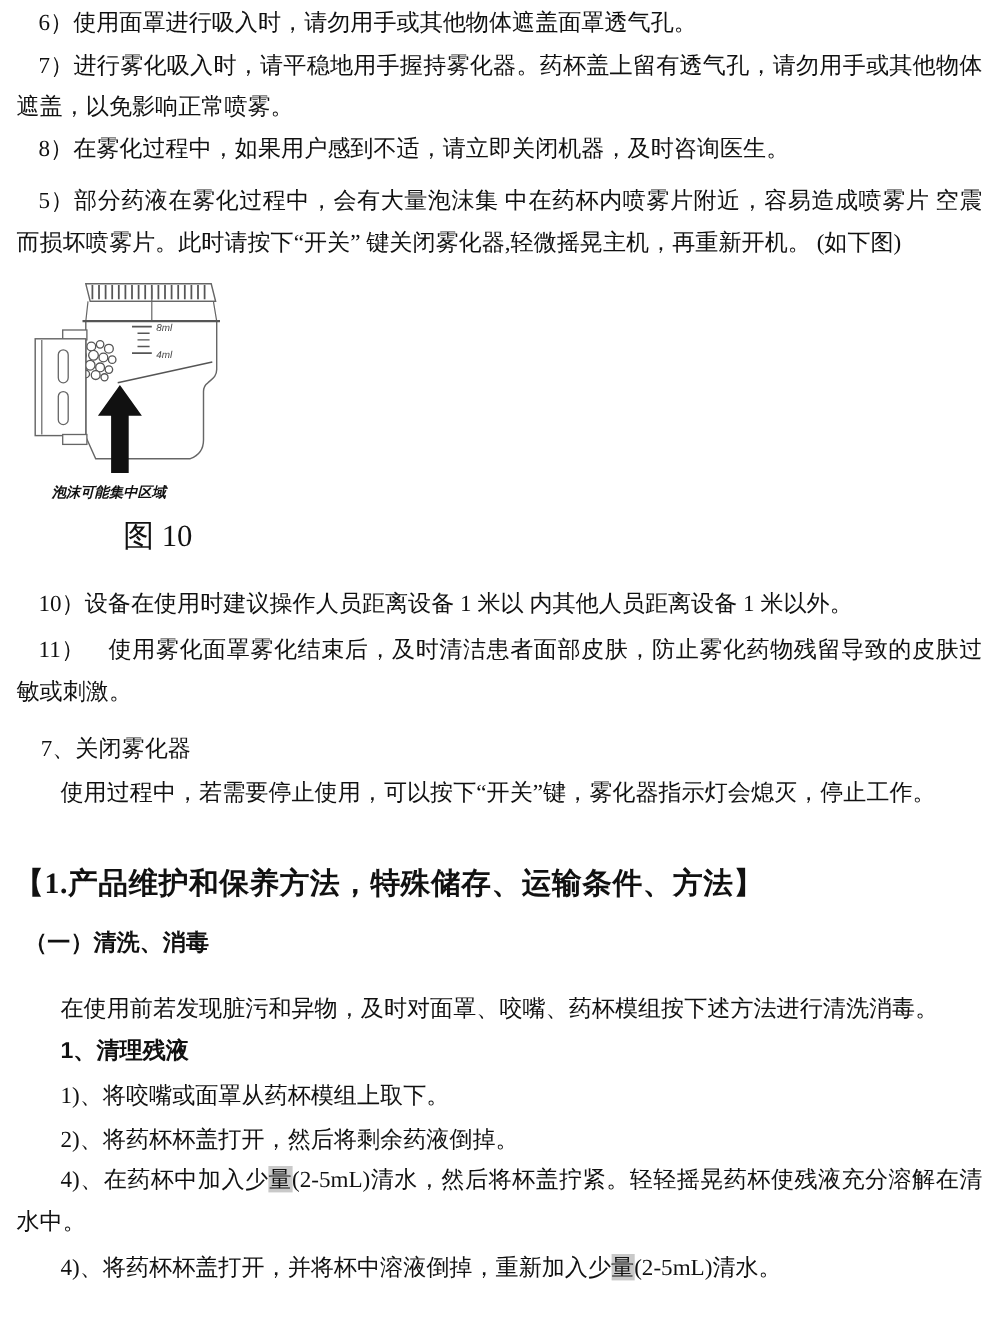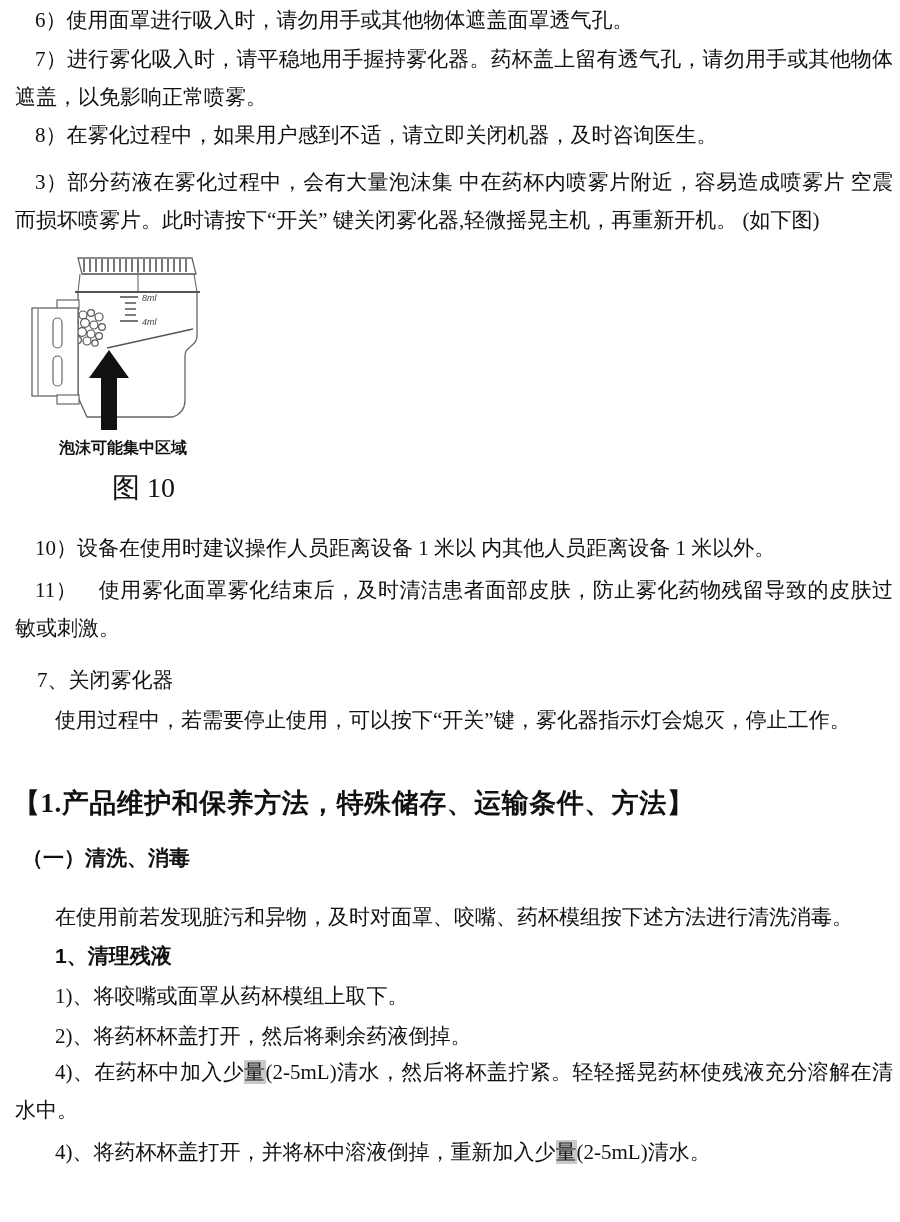--- a/index.html
+++ b/index.html
@@ -31,43 +31,44 @@
     font-size:27px;font-weight:bold;line-height:42px;
     letter-spacing:0.5px;margin:0;
     font-family:"Liberation Serif","DejaVu Serif",serif;
   }
   .sub1{
     position:absolute;left:22px;top:839px;
     font-size:21px;line-height:38px;margin:0;
   }
   .figwrap{position:absolute;left:25px;top:252px;width:210px;height:185px;}
   .figlabel{
-    position:absolute;left:59px;top:436px;
-    font-size:16px;line-height:24px;margin:0;
+    position:absolute;left:47px;top:436px;
+    font-size:13px;line-height:24px;margin:0;
     font-family:"Liberation Sans","DejaVu Sans",sans-serif;
     font-weight:bold;
+    font-style:italic;
   }
   .figcaption{
     position:absolute;left:112px;top:474px;
     font-size:28px;line-height:28px;margin:0;
   }
   .pageno{
     position:absolute;left:0;top:1192px;width:100%;
     text-align:center;font-size:17px;line-height:22px;margin:0;
   }
 </style>
 </head>
 <body>
 
 <div class="page">
 
   <p class="para ind20" style="top:1px;">6）使用面罩进行吸入时，请勿用手或其他物体遮盖面罩透气孔。</p>
   <p class="para ind20" style="top:40px;">7）进行雾化吸入时，请平稳地用手握持雾化器。药杯盖上留有透气孔，请勿用手或其他物体遮盖，以免影响正常喷雾。</p>
   <p class="para ind20" style="top:116px;">8）在雾化过程中，如果用户感到不适，请立即关闭机器，及时咨询医生。</p>
-  <p class="para ind20" style="top:163px;">3）部分药液在雾化过程中，会有大量泡沫集 中在药杯内喷雾片附近，容易造成喷雾片 空震而损坏喷雾片。此时请按下“开关” 键关闭雾化器,轻微摇晃主机，再重新开机。 (如下图)</p>
+  <p class="para ind20" style="top:163px;">5）部分药液在雾化过程中，会有大量泡沫集 中在药杯内喷雾片附近，容易造成喷雾片 空震而损坏喷雾片。此时请按下“开关” 键关闭雾化器,轻微摇晃主机，再重新开机。 (如下图)</p>
 
   <div class="figwrap">
     <svg width="210" height="185" viewBox="0 0 210 185">
 
       <polygon points="57,22 53,6 167,6 171,22" fill="#fff" stroke="#666" stroke-width="1.3"></polygon>
       <path d="M59,7 V20 M65,7 V20 M71,7 V20 M77,7 V20 M83,7 V20 M89,7 V20 M95,7 V20 M101,7 V20 M107,7 V20 M113,7 V20 M119,7 V20 M125,7 V20 M131,7 V20 M137,7 V20 M143,7 V20 M149,7 V20 M155,7 V20 M161,7 V20" stroke="#555" stroke-width="1.6" fill="none"></path>
 
       <path d="M57,22 L171,22" stroke="#666" stroke-width="1.1" fill="none"></path>
       <path d="M55,22 L53,40 M169,22 L172,40" stroke="#666" stroke-width="1.1" fill="none"></path>
       <path d="M113,10 V40" stroke="#666" stroke-width="1.1" fill="none"></path>

